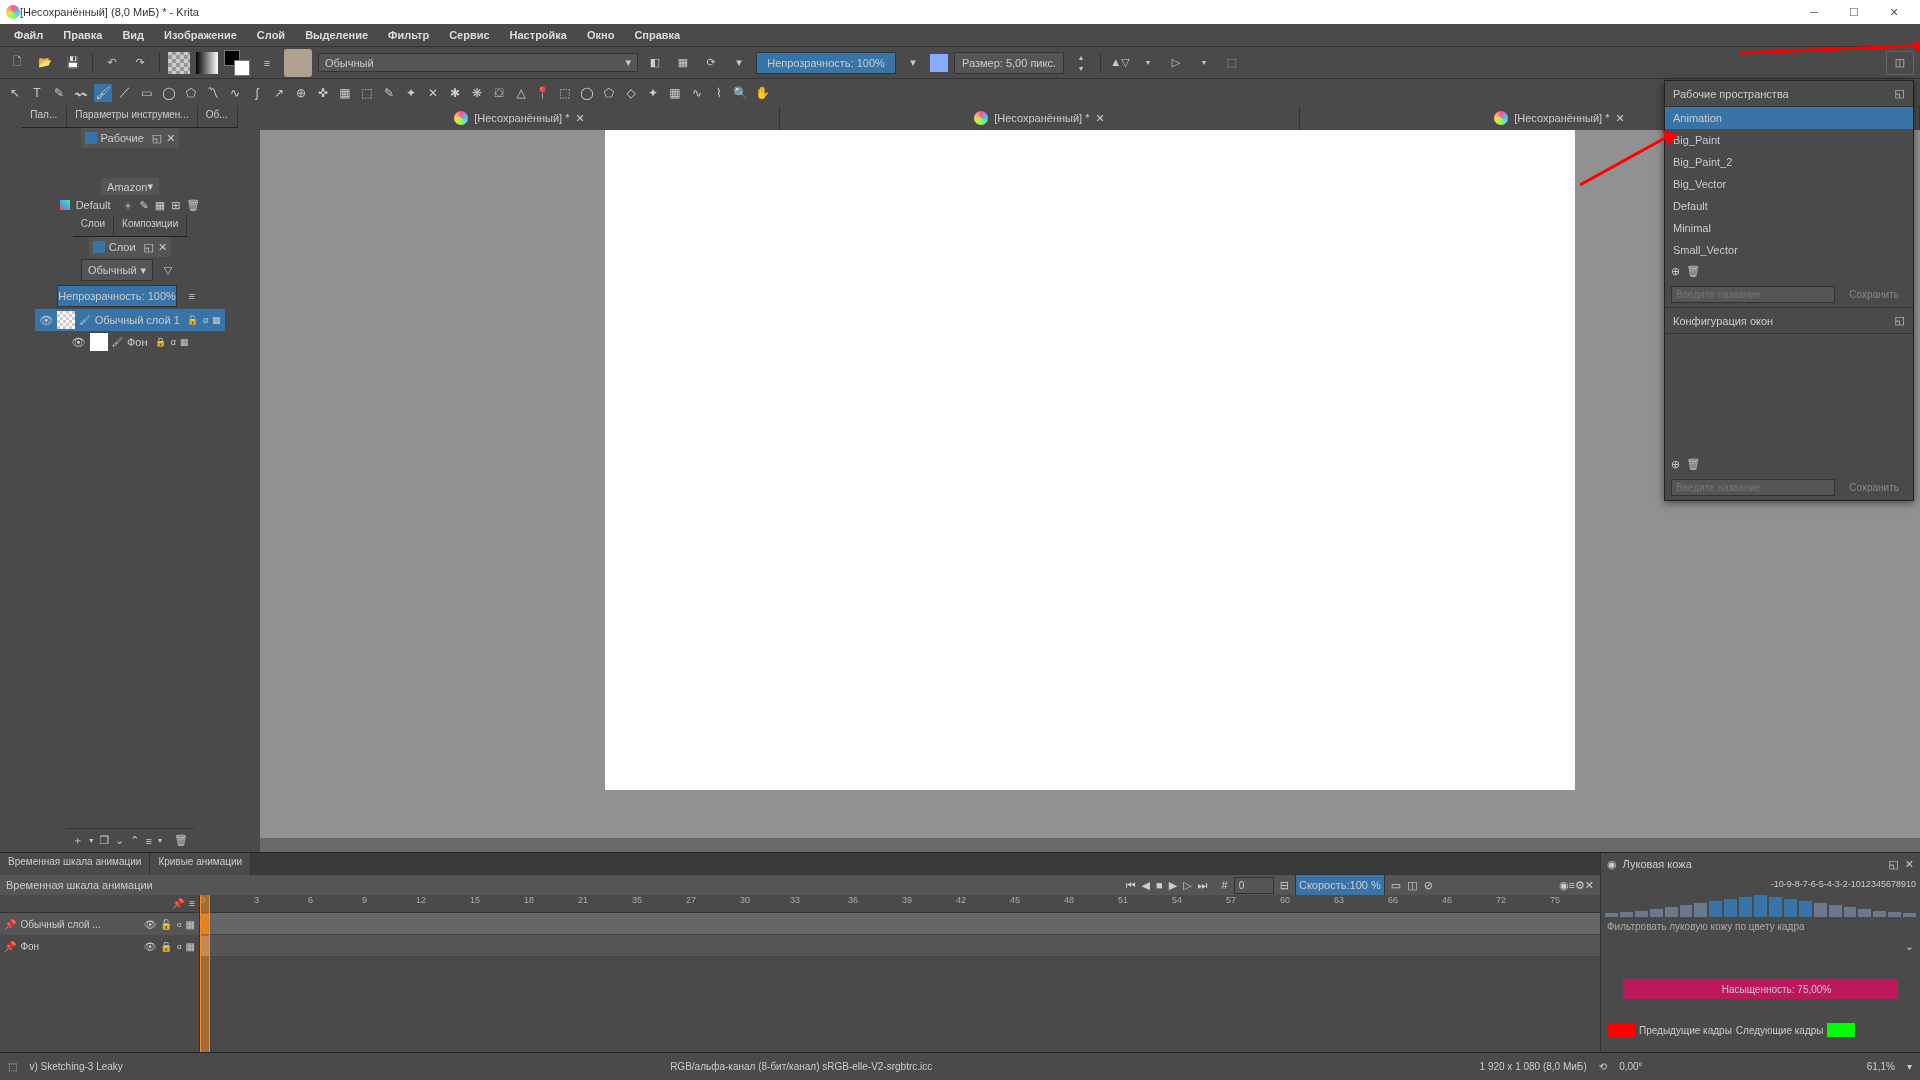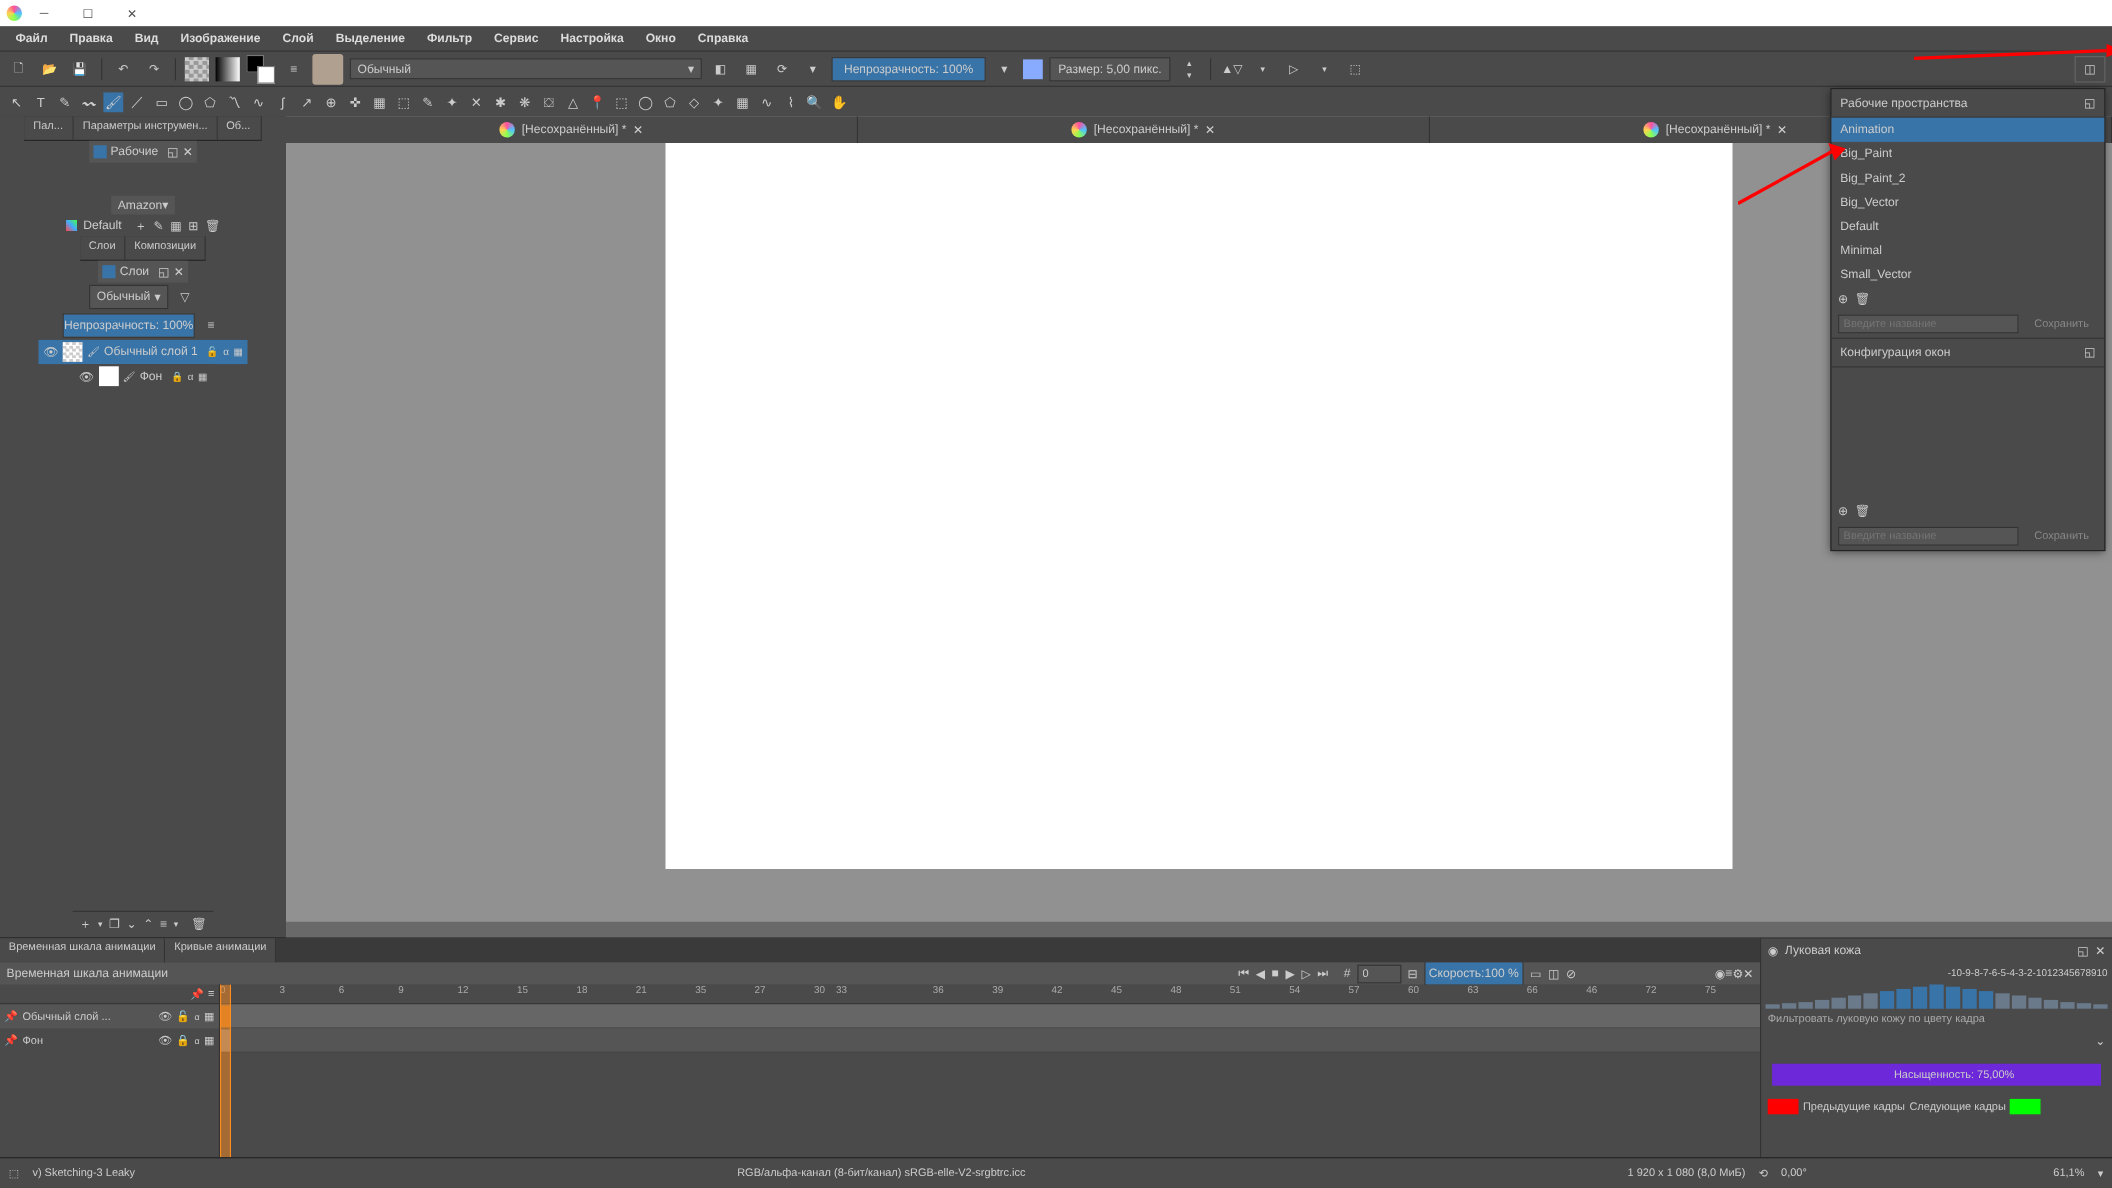--- a/index.html
+++ b/index.html
@@ -63,36 +63,37 @@
 .tl-track { height: 22px; background: #555; border-bottom: 1px solid #444; position: relative; }
 .tl-keyframe { position: absolute; width: 10px; height: 20px; background: #c97a2a; top: 1px; }
 .tl-playhead { position: absolute; width: 10px; height: 100%; background: rgba(255,140,30,0.5); top: 0; border-left: 1px solid #ff8c1e; border-right: 1px solid #ff8c1e;}
 .anim-right { width: 320px; border-left: 1px solid #333; display: flex; flex-direction: column; }
 .onion-header { height: 22px; display: flex; align-items: center; padding: 0 6px; gap: 6px; }
 .onion-ruler { height: 18px; display: flex; align-items: center; justify-content: flex-end; padding: 0 4px; font-size: 9px; }
 .onion-bars { height: 24px; display: flex; align-items: flex-end; gap: 2px; padding: 0 4px; }
 .onion-bar { flex: 1; background: #6a7a8a; }
 .onion-bar.active { background: #3874a8; }
 .onion-filter { padding: 4px 6px; font-size: 10px; color: #aaa; }
-.onion-sat { height: 20px; background: #6d28d9; margin: 10px; display: flex; align-items: center; justify-content: center; font-size: 10px; padding-left: 32px; }
+.onion-sat { height: 20px; background: #be185d; margin: 22px; display: flex; align-items: center; justify-content: center; font-size: 10px; padding-left: 32px; }
 .onion-colors { display: flex; align-items: center; gap: 4px; padding: 2px 6px; font-size: 10px; }
 .onion-colors .prev-sw { width: 28px; height: 14px; background: #ff0000; }
 .onion-colors .next-sw { width: 28px; height: 14px; background: #00ff00; }
 .statusbar { height: 28px; background: #4a4a4a; border-top: 1px solid #222; display: flex; align-items: center; padding: 0 8px; gap: 12px; font-size: 10px; }
 .statusbar .spacer { flex: 1; }
 svg { width: 14px; height: 14px; }
 .arrow-annotation { position: absolute; pointer-events: none; z-index: 200; }
 .tool-icon { width: 18px; height: 18px; display: flex; align-items: center; justify-content: center; font-size: 12px; }
 .krita-icon { width: 14px; height: 14px; background: conic-gradient(#ff4f9e, #4fc3ff, #8aff4f, #ffd34f, #ff4f9e); border-radius: 50%; position: relative;}
 </style>
 </head>
 <body>
 
 <div class="titlebar">
   <div class="krita-icon"></div>
+  <div class="title-text">[Несохранённый]  (8,0 МиБ)  * - Krita</div>
   <div class="win-btn">─</div>
   <div class="win-btn">☐</div>
   <div class="win-btn">✕</div>
 </div>
 
 <div class="menubar">
   <span>Файл</span>
   <span>Правка</span>
   <span>Вид</span>
   <span>Изображение</span>
@@ -400,21 +401,21 @@
             <span class="tl-tick" style="left: 54px;">3</span>
             <span class="tl-tick" style="left: 108px;">6</span>
             <span class="tl-tick" style="left: 162px;">9</span>
             <span class="tl-tick" style="left: 216px;">12</span>
             <span class="tl-tick" style="left: 270px;">15</span>
             <span class="tl-tick" style="left: 324px;">18</span>
             <span class="tl-tick" style="left: 378px;">21</span>
             <span class="tl-tick" style="left: 432px;">35</span>
             <span class="tl-tick" style="left: 486px;">27</span>
             <span class="tl-tick" style="left: 540px;">30</span>
-            <span class="tl-tick" style="left: 560px;">33</span>
+            <span class="tl-tick" style="left: 590px;">33</span>
             <span class="tl-tick" style="left: 648px;">36</span>
             <span class="tl-tick" style="left: 702px;">39</span>
             <span class="tl-tick" style="left: 756px;">42</span>
             <span class="tl-tick" style="left: 810px;">45</span>
             <span class="tl-tick" style="left: 864px;">48</span>
             <span class="tl-tick" style="left: 918px;">51</span>
             <span class="tl-tick" style="left: 972px;">54</span>
             <span class="tl-tick" style="left: 1026px;">57</span>
             <span class="tl-tick" style="left: 1080px;">60</span>
             <span class="tl-tick" style="left: 1134px;">63</span>

